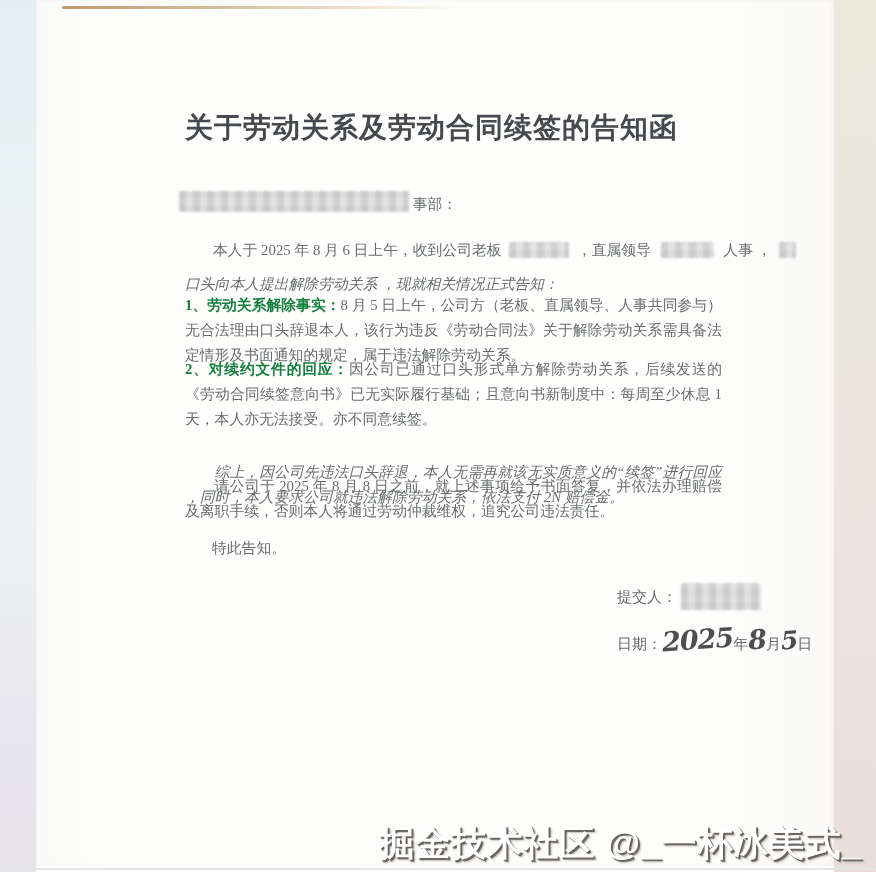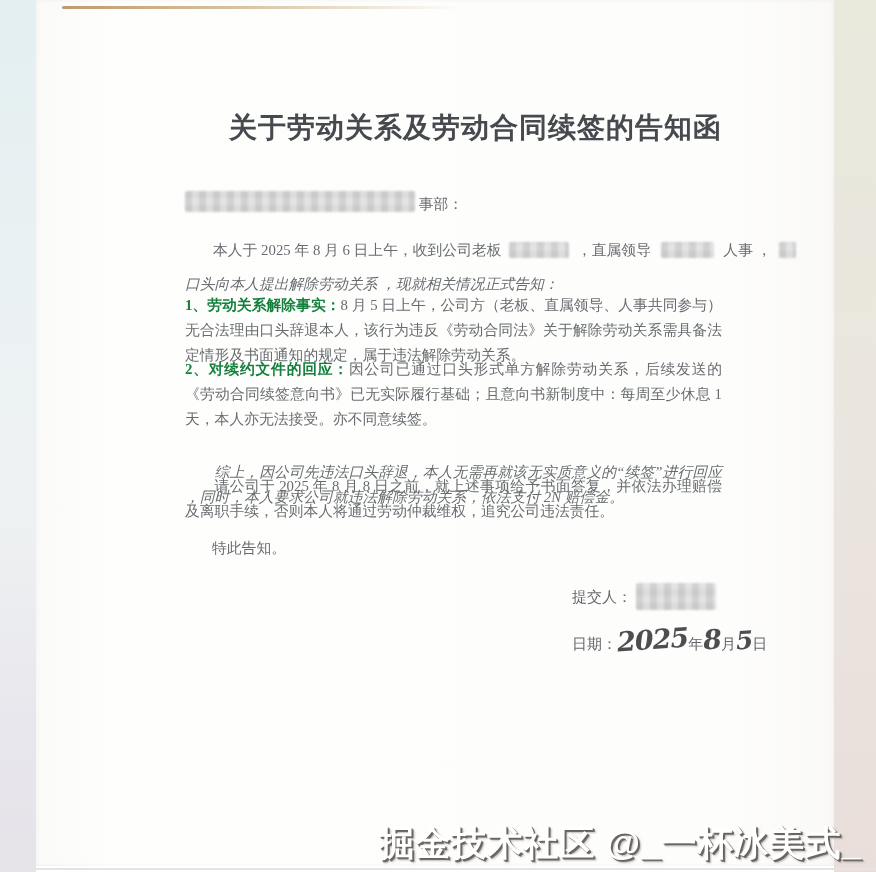--- a/index.html
+++ b/index.html
@@ -31,37 +31,37 @@
     border-radius:2px;
   }
   .bottom-edge {
     position:absolute; left:0; bottom:2px; width:876px; height:2px;
     background:#e4e4e7;
   }
   
   .doc-text { position:absolute; color:#686c70; font-size:14.8px; line-height:25px; }
   .title {
     left:185px; top:110px; width:537px;
-    text-align:right; font-size:28px; line-height:36px;
+    text-align:left; font-size:28px; line-height:36px;
     font-weight:bold; color:#46494d; letter-spacing:1px;
   }
   .block { left:185px; width:537px; text-align:justify; }
   .indent { text-indent:2em; }
   .nowrap { white-space:nowrap; }
   b.lbl { color:#15803d; font-weight:bold; }
   
   .redact {
     display:inline-block; vertical-align:-3px; border-radius:2px;
     background:
       repeating-linear-gradient(90deg, rgba(195,195,196,0.55) 0 7px, rgba(228,228,229,0.55) 7px 14px),
       repeating-linear-gradient(0deg, #d3d3d4 0 7px, #e3e3e4 7px 14px);
     filter:blur(1.1px);
   }
   
-  .sig-row { position:absolute; color:#64686c; font-size:15px; }
+  .sig-row { position:absolute; color:#64686c; font-size:15px;margin-left:45px; }
   .hand {
     display:inline-block;
     font-family:"DejaVu Serif",serif; font-style:italic; font-weight:bold;
     font-size:27px; color:#4e4e50; transform:rotate(-4deg);
     letter-spacing:-1px; line-height:27px;
   }
   .hand.small { font-size:25px; }
   
   .watermark {
     position:absolute; top:820px; right:14px;
@@ -76,21 +76,21 @@
 
 <div class="bg-left"></div>
 <div class="bg-right"></div>
 
 <div class="paper"></div>
 <div class="paper-top-edge"></div>
 <div class="bottom-edge"></div>
 
 <div class="doc-text title">关于劳动关系及劳动合同续签的告知函</div>
 
-<div class="doc-text nowrap" style="left:185px; top:191px;">
+<div class="doc-text nowrap" style="left:179px; top:191px;">
   <span class="redact" style="width:230px; height:21px;"></span>
   <span>事部：</span>
 </div>
 
 <div class="doc-text nowrap" style="left:213px; top:238px;">
   <span>本人于 2025 年 8 月 6 日上午，收到公司老板</span>
   <span class="redact" style="width:60px; height:16px; margin:0 4px;"></span>
   <span>，直属领导</span>
   <span class="redact" style="width:53px; height:16px; margin:0 6px;"></span>
   <span>人事 ，</span>

